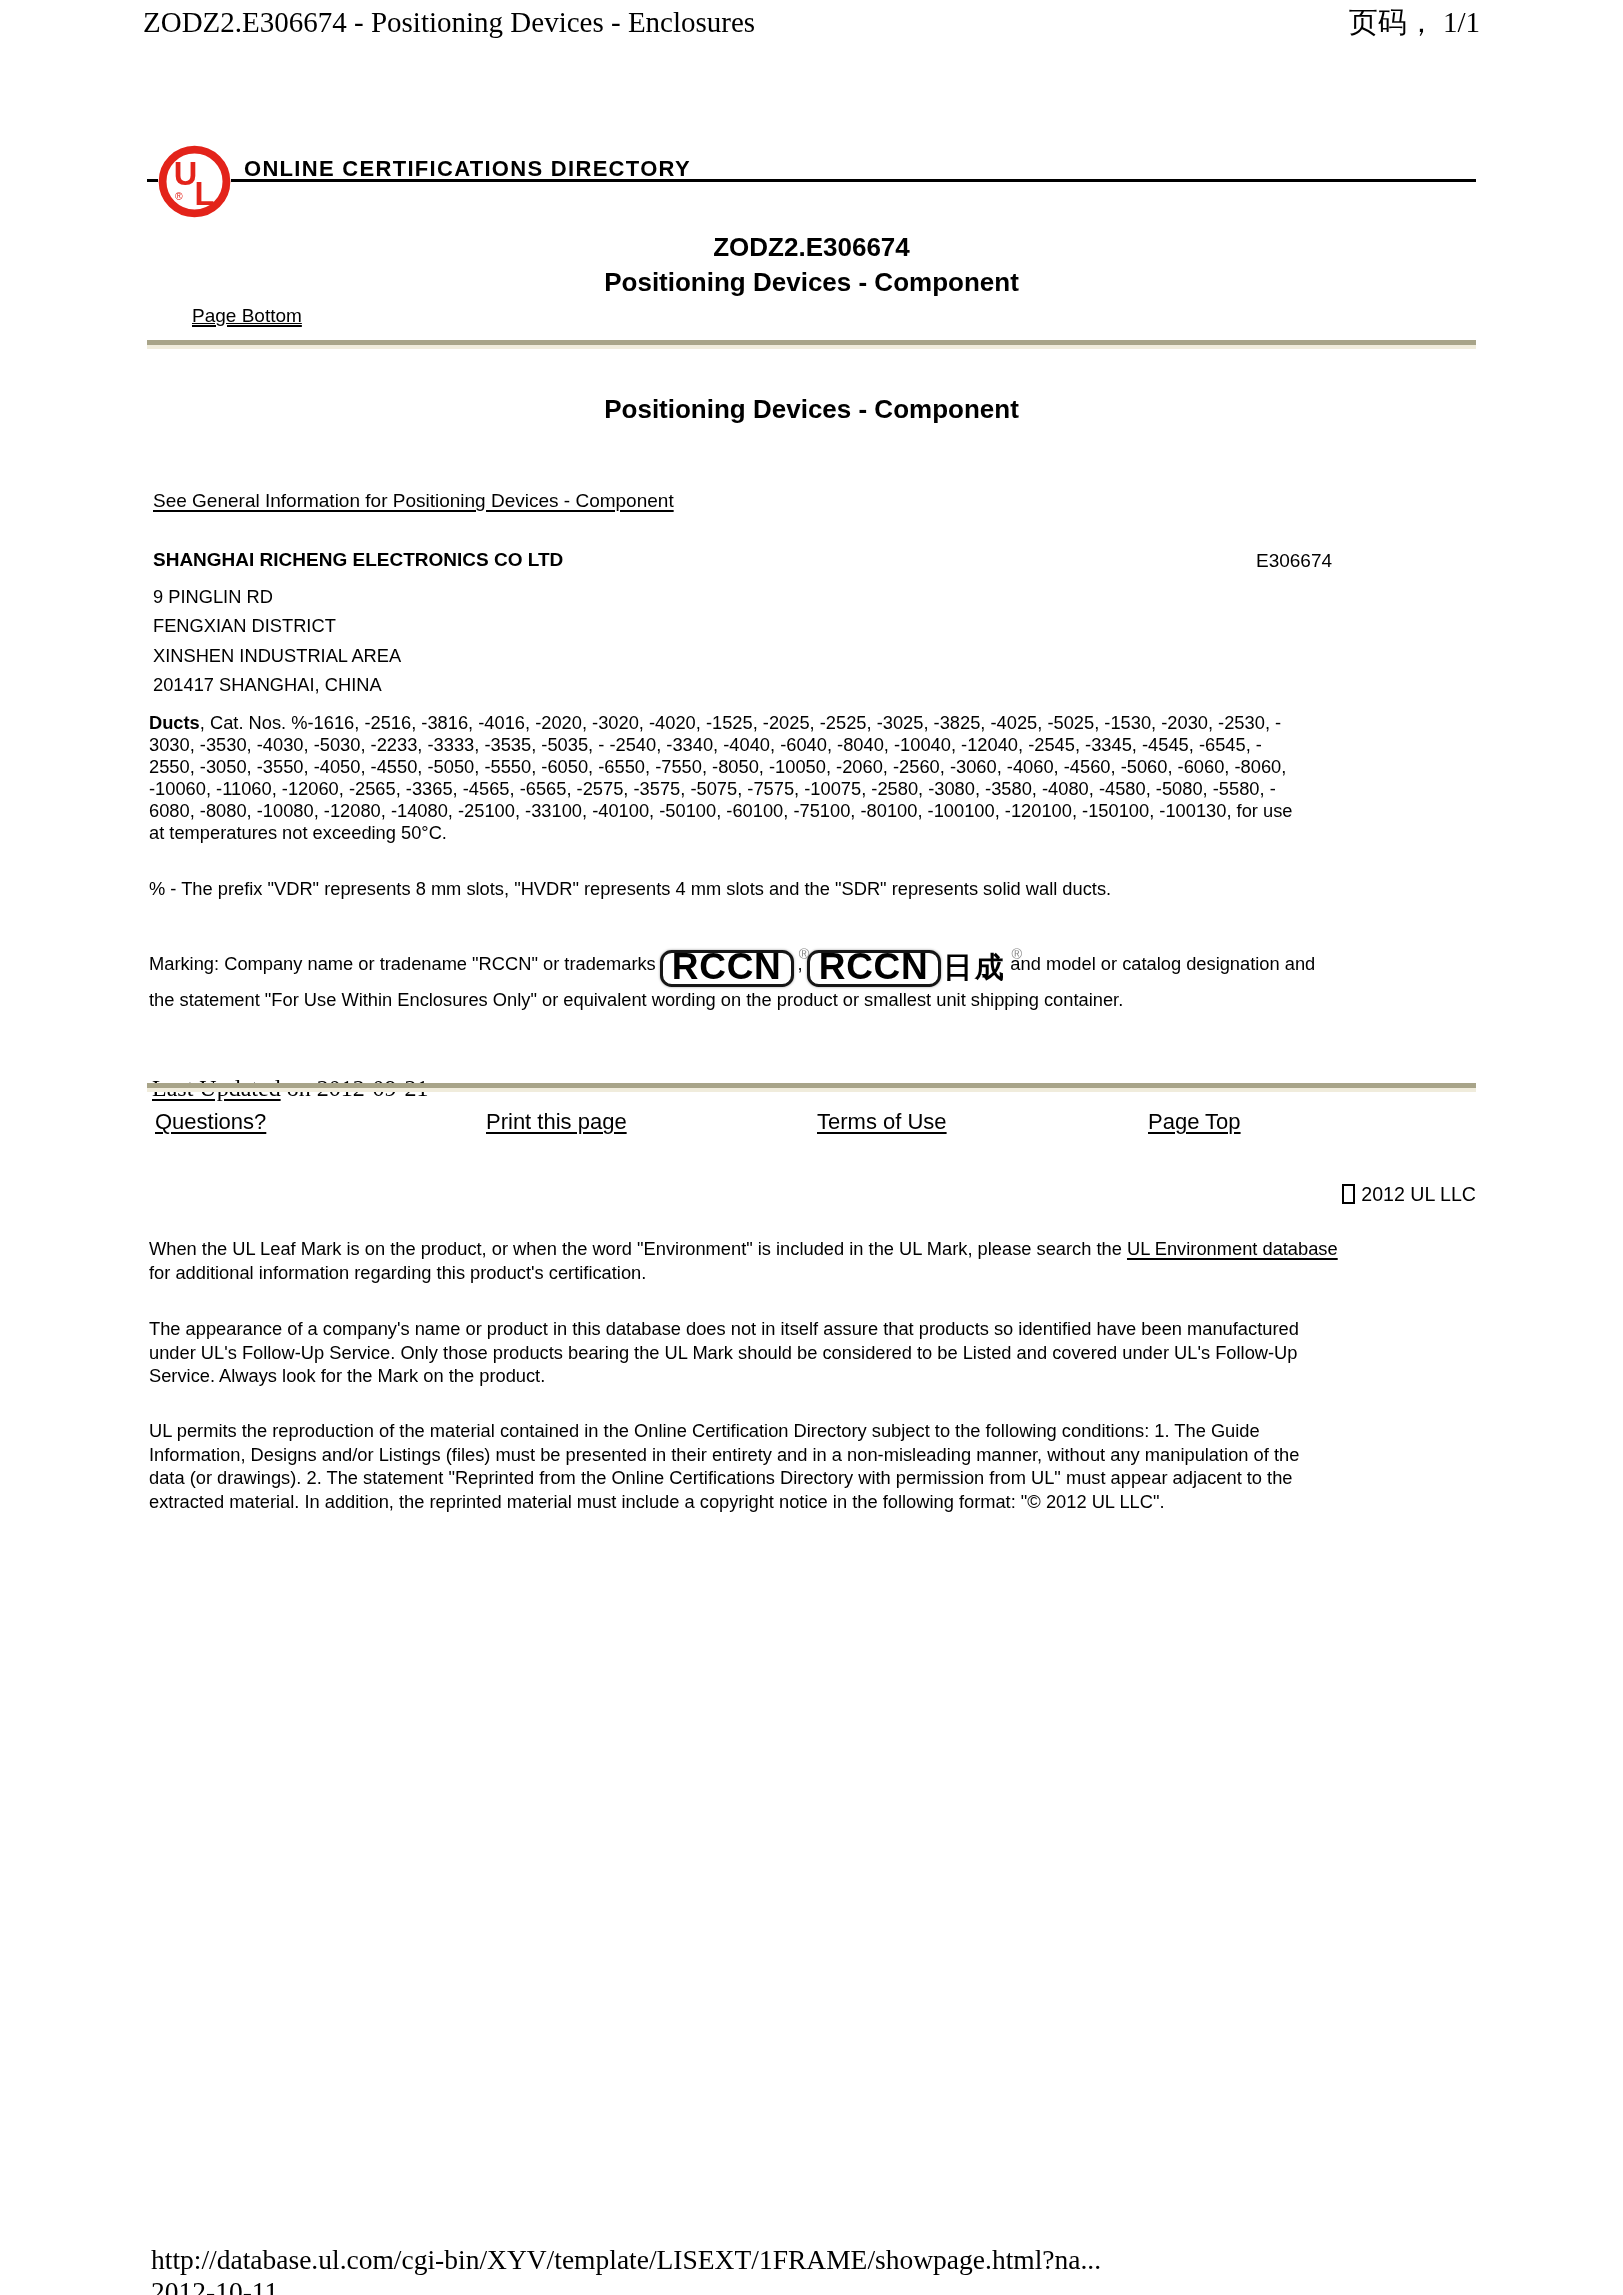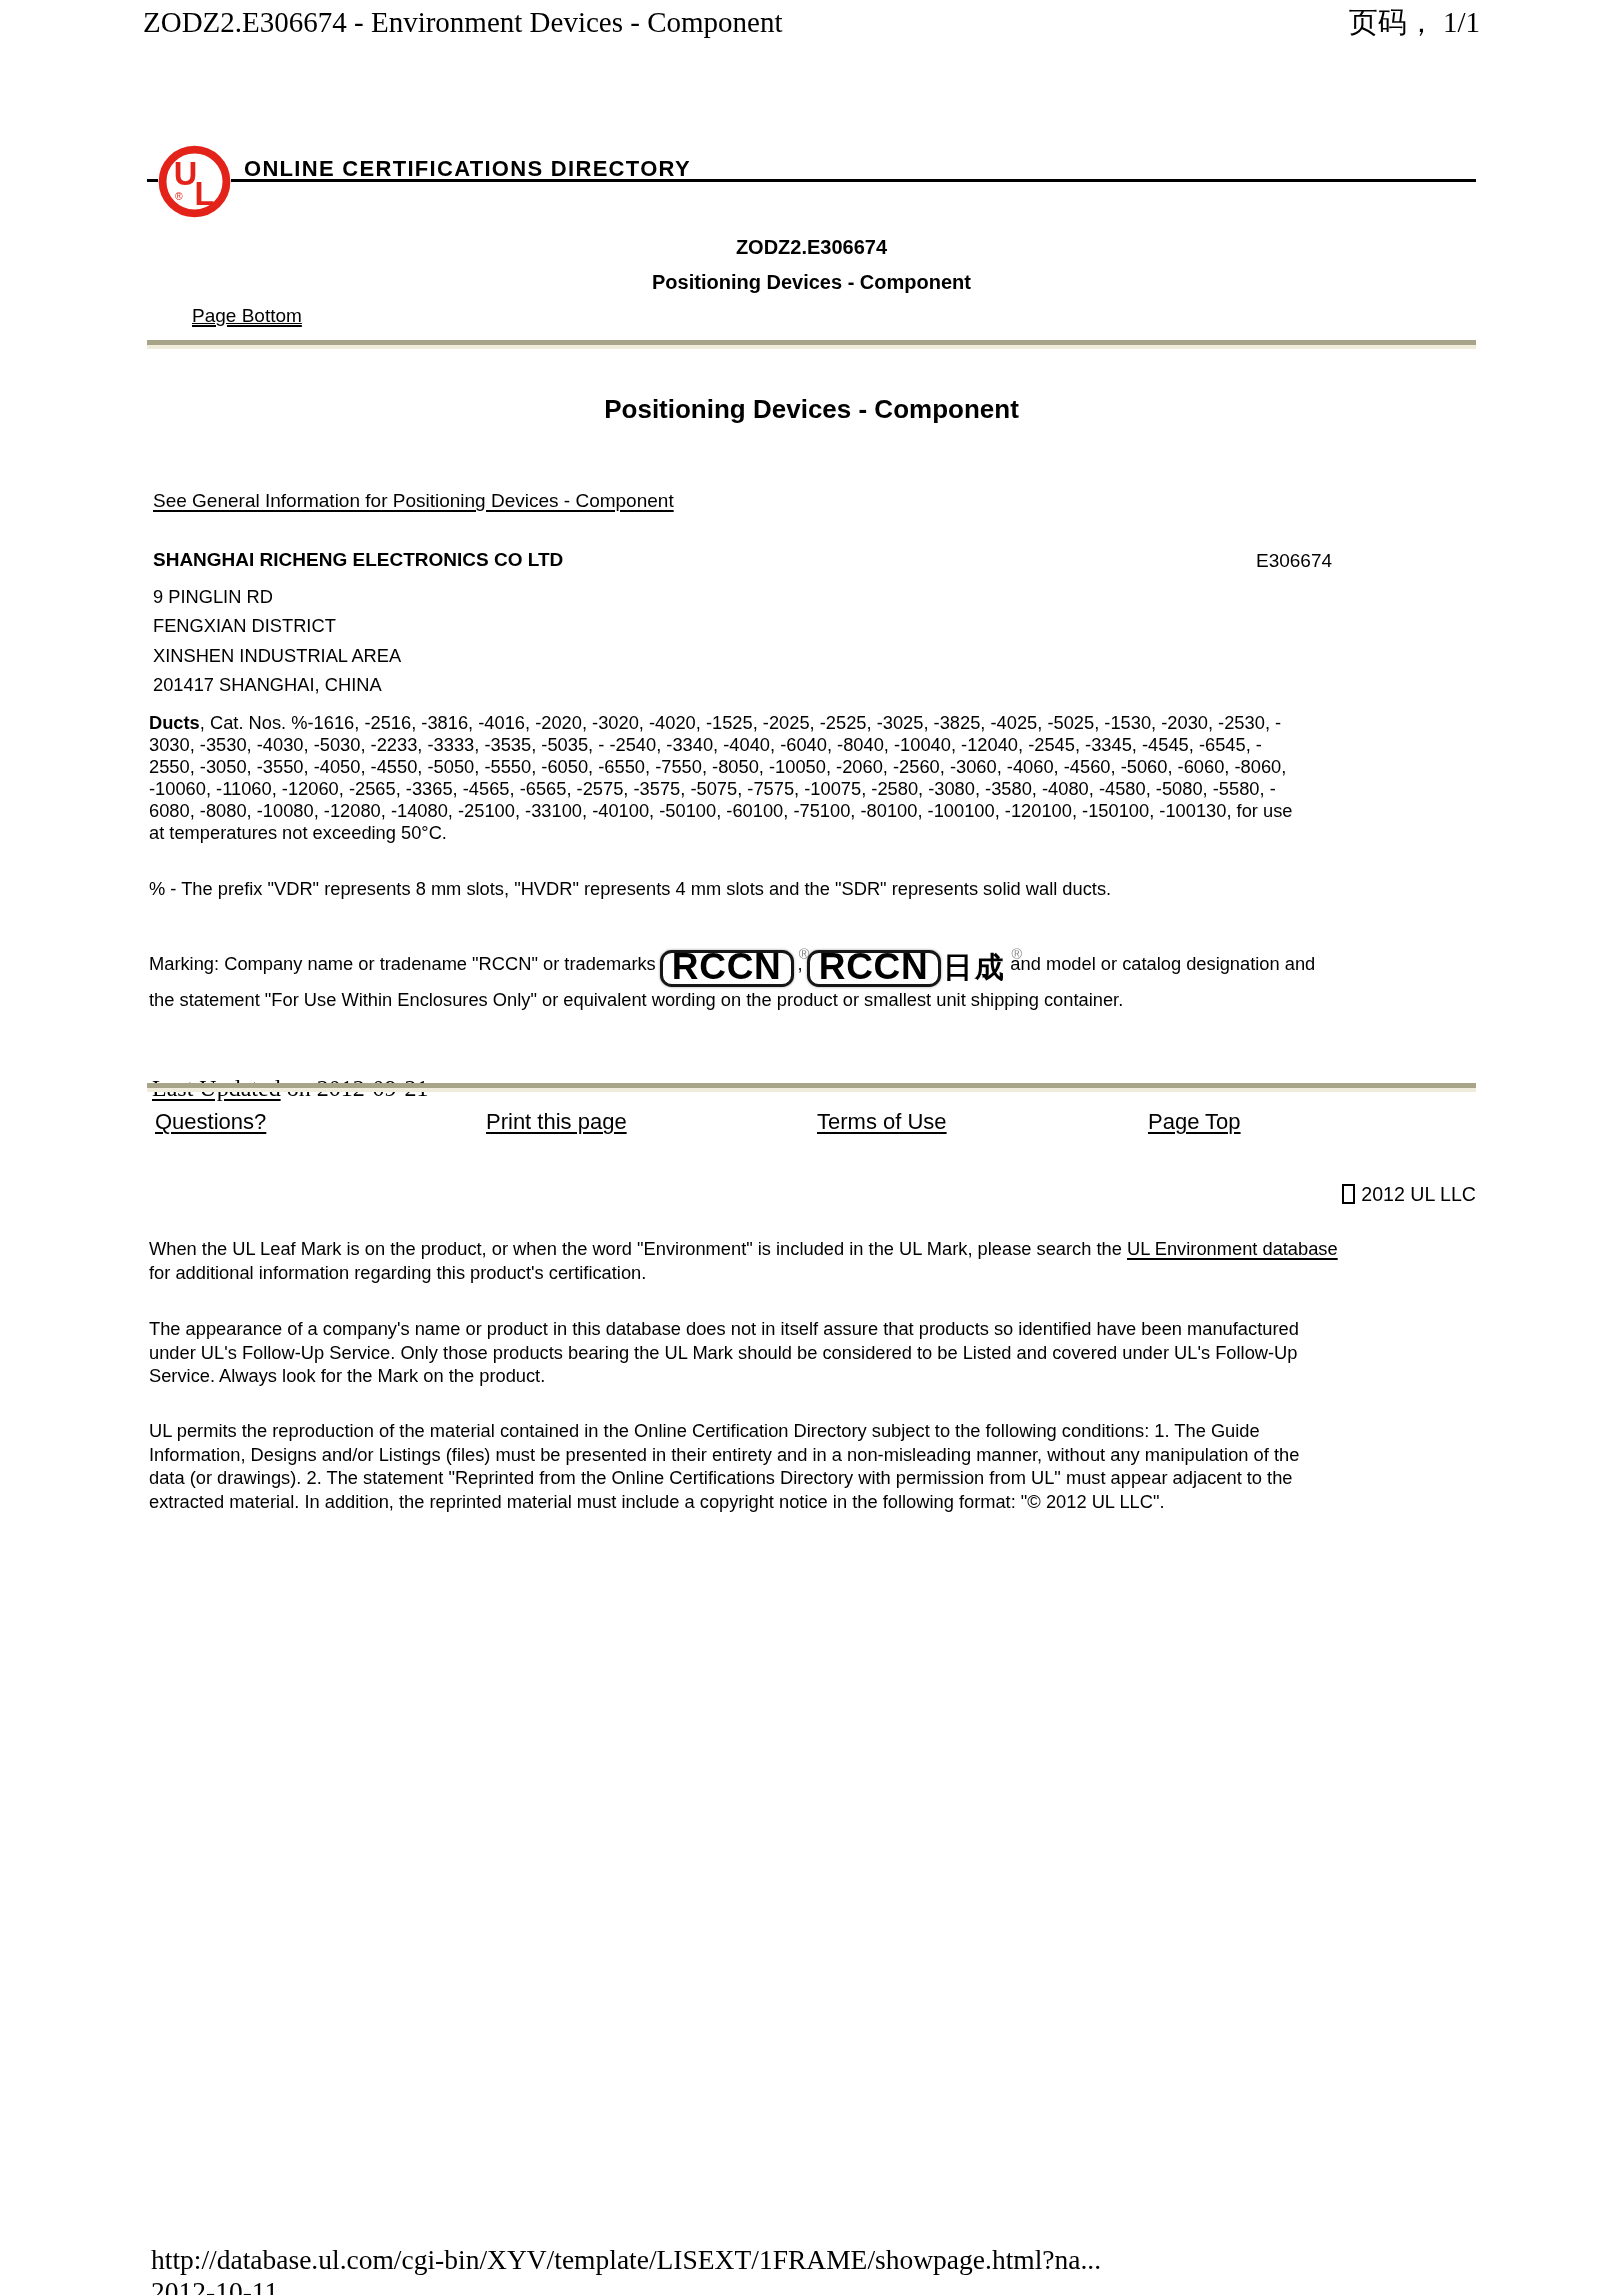--- a/index.html
+++ b/index.html
@@ -31,21 +31,21 @@
   .masthead .rule { position:absolute; top:34px; left:0; width:100%; height:2.6px; background:#000; }
   .ul-logo { position:absolute; top:0; left:10.5px; width:73px; height:73px; background:#fff; }
   .masthead .dir-title {
     position:absolute; top:10.5px; left:97px;
     font-size:22px; font-weight:bold; letter-spacing:1.3px;
     background:transparent; white-space:nowrap;
   }
   
   .doc-heading {
     position:absolute; top:230px; left:147px; width:1329px;
-    text-align:center; font-size:20px; font-weight:bold; line-height:35px;
+    text-align:center; font-size:26px; font-weight:bold; line-height:35px;
   }
   .section-title {
     position:absolute; top:394px; left:147px; width:1329px;
     text-align:center; font-size:26px; font-weight:bold;
   }
   
   .body-text { font-size:18.3px; line-height:22px; }
   a.doc-link { color:#000; text-decoration:underline; text-decoration-thickness:2px; text-underline-offset:3.3px; cursor:pointer; }
   .bind-pre { white-space:pre-line; }
 
@@ -86,21 +86,21 @@
   .note-1 { top:1237px; }
   .note-2 { top:1317px; }
   .note-3 { top:1419px; }
 </style>
 </head>
 <body>
 
 <div class="page">
 
   <div class="print-header">
-    <span>ZODZ2.E306674 - Environment Devices - Component</span>
+    <span>ZODZ2.E306674 - Positioning Devices - Enclosures</span>
     <span>页码， 1/1</span>
   </div>
 
   <div class="masthead">
     <div class="rule"></div>
     <div class="ul-logo">
       <svg width="73" height="73" viewBox="0 0 112 112">
         <circle cx="56" cy="56" r="49" fill="#ffffff" stroke="#e3231a" stroke-width="12"></circle>
         <text x="24" y="62" font-family="Liberation Sans, sans-serif" font-size="50" font-weight="bold" fill="#e3231a">U</text>
         <text x="56" y="92" font-family="Liberation Sans, sans-serif" font-size="50" font-weight="bold" fill="#e3231a">L</text>

